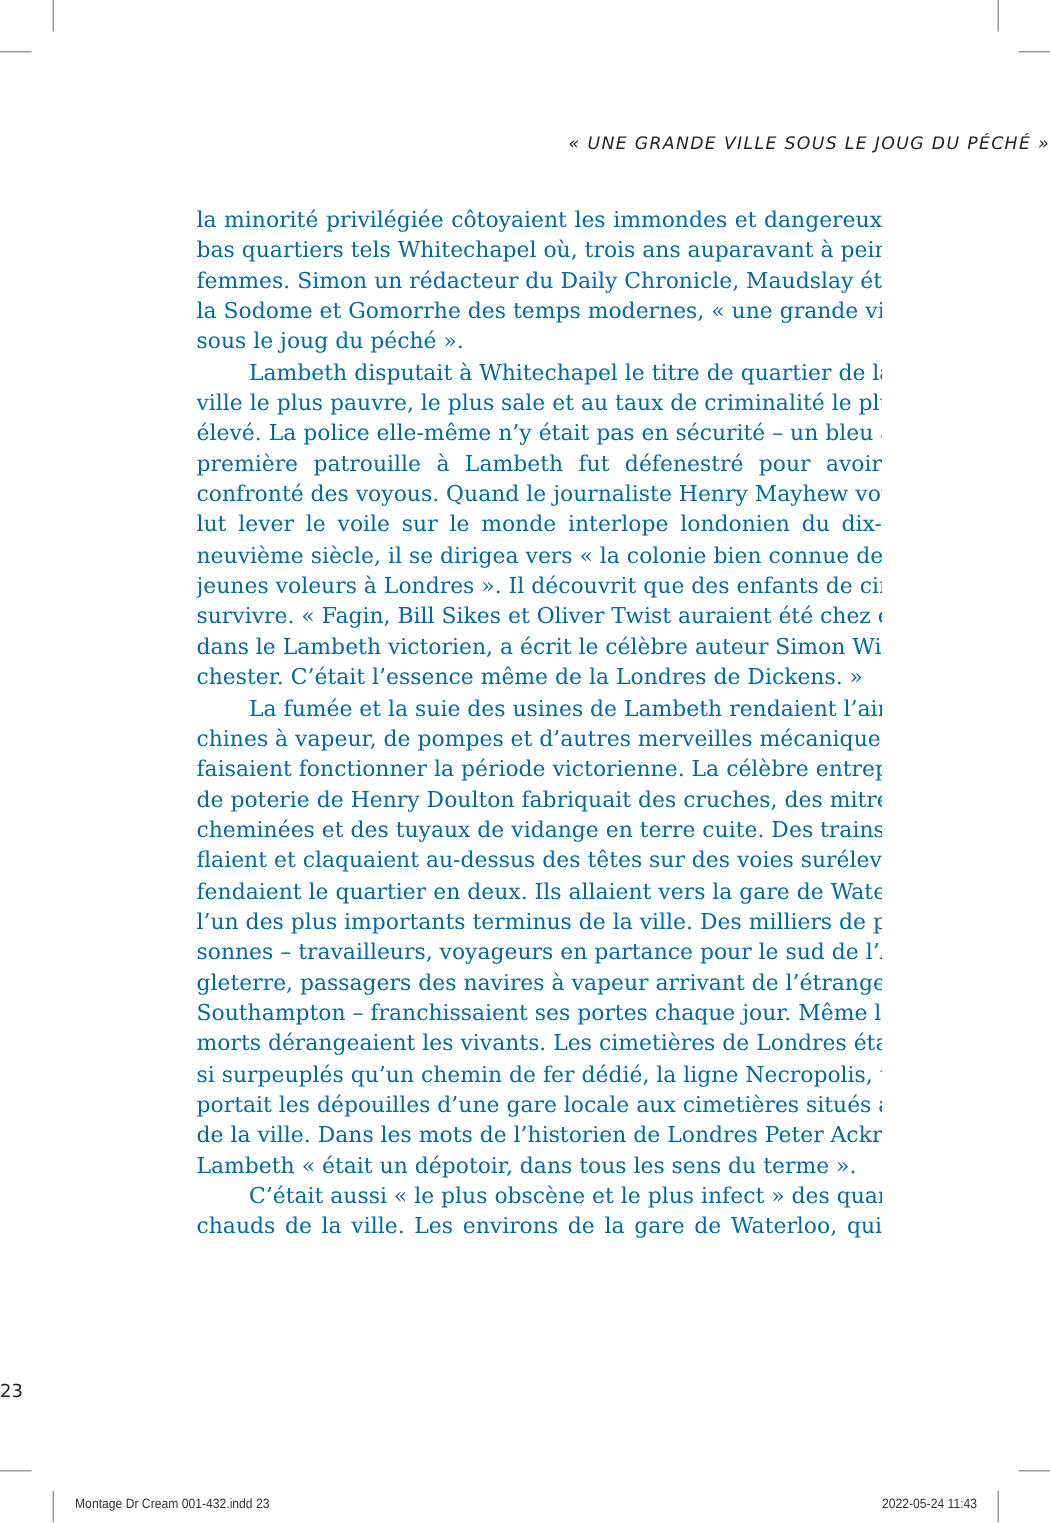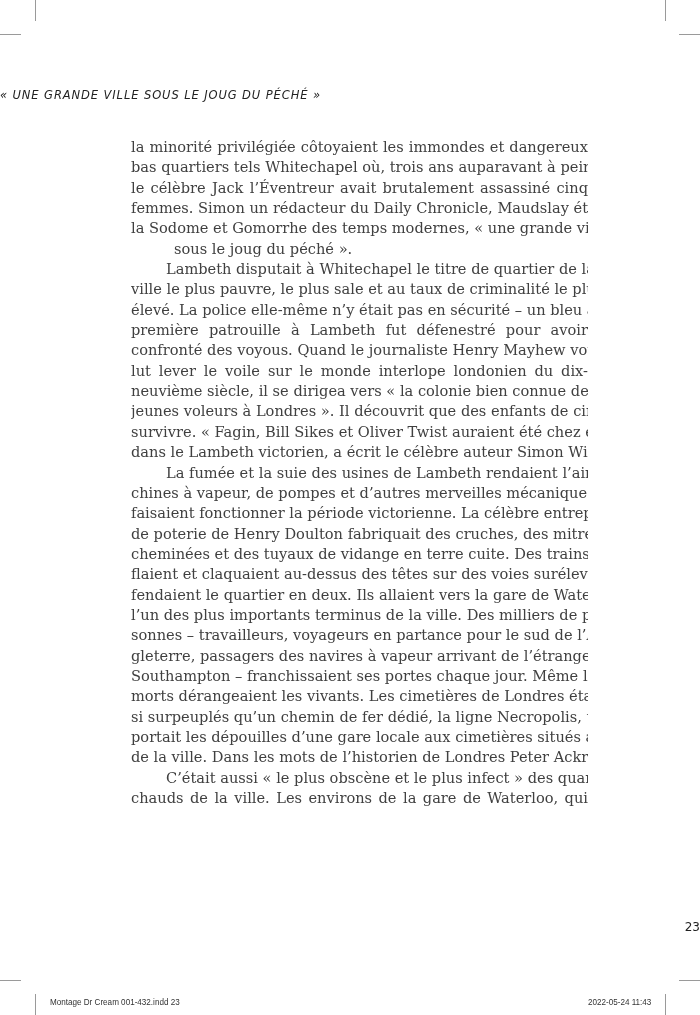--- a/index.html
+++ b/index.html
@@ -1,35 +1,35 @@
 <!DOCTYPE html>
 <html><head>
 <meta charset="utf-8">
 <style>
   html, body { margin: 0; padding: 0; background: #ffffff; }
   body { width: 700px; height: 1015px; position: relative; overflow: hidden; }
   .crop { position: absolute; background: #9a9a9a; }
   .running-head {
-    position: absolute; left: 0; width: 700px; top: 88px; text-align: left;
+    position: absolute; left: 0; width: 700px; top: 88px; text-align: right;
     font-family: "DejaVu Sans", sans-serif; font-style: italic; font-size: 11.5px;
     letter-spacing: 0.9px; color: #222;
   }
   .body-text {
     position: absolute; left: 131px; width: 457px; top: 137px;
-    font-family: "DejaVu Serif", serif; font-size: 14.6px; color: #404040;
+    font-family: "DejaVu Serif", serif; font-size: 14.6px; color: #0369a1;
   }
   .line {
     height: 20.35px; line-height: 20.35px; white-space: nowrap;
     text-align: justify; text-align-last: justify; overflow: hidden;
   }
-  .line.last { text-align-last: left; margin-left: 43px; }
+  .line.last { text-align-last: left; }
   .line.indent { padding-left: 35px; }
   .line .it { }
   .folio {
-    position: absolute; left: 0; width: 700px; top: 920px; text-align: right;
+    position: absolute; left: 0; width: 700px; top: 920px; text-align: left;
     font-family: "DejaVu Sans", sans-serif; font-size: 12px; color: #222;
   }
   .slug {
     position: absolute; top: 997px; font-family: "Liberation Sans", sans-serif;
     font-size: 9px; color: #333; transform: scaleX(0.9); transform-origin: left;
   }
 </style>
 </head>
 <body>
 
@@ -40,49 +40,50 @@
 <div class="crop" style="left:0;top:980px;width:21px;height:1px;"></div>
 <div class="crop" style="left:35px;top:994px;width:1px;height:21px;"></div>
 <div class="crop" style="left:679px;top:980px;width:21px;height:1px;"></div>
 <div class="crop" style="left:665px;top:994px;width:1px;height:21px;"></div>
 
 <div class="running-head">« UNE GRANDE VILLE SOUS LE JOUG DU PÉCHÉ »</div>
 
 <div class="body-text" id="body-text">
     <div class="line">la minorité privilégiée côtoyaient les immondes et dangereux</div>
     <div class="line">bas quartiers tels Whitechapel où, trois ans auparavant à peine,</div>
-    <div class="line">le célèbre Jack l’Éventreur avait brutalement assassiné cinq</div>
     <div class="line"><span>femmes. Simon un rédacteur du </span><span class="it">Daily Chronicle,</span><span> Maudslay était</span></div>
     <div class="line">la Sodome et Gomorrhe des temps modernes, « une grande ville</div>
     <div class="line last">sous le joug du péché ».</div>
     <div class="line indent">Lambeth disputait à Whitechapel le titre de quartier de la</div>
     <div class="line">ville le plus pauvre, le plus sale et au taux de criminalité le plus</div>
     <div class="line">élevé. La police elle-même n’y était pas en sécurité – un bleu à sa</div>
     <div class="line">première patrouille à Lambeth fut défenestré pour avoir</div>
     <div class="line">confronté des voyous. Quand le journaliste Henry Mayhew vou-</div>
     <div class="line">lut lever le voile sur le monde interlope londonien du dix-</div>
     <div class="line">neuvième siècle, il se dirigea vers « la colonie bien connue de</div>
     <div class="line">jeunes voleurs à Londres ». Il découvrit que des enfants de cinq</div>
     <div class="line">survivre. « Fagin, Bill Sikes et Oliver Twist auraient été chez eux</div>
     <div class="line">dans le Lambeth victorien, a écrit le célèbre auteur Simon Win-</div>
+    <div class="line last">chester. C’était l’essence même de la Londres de Dickens. »</div>
     <div class="line indent">La fumée et la suie des usines de Lambeth rendaient l’air</div>
     <div class="line">chines à vapeur, de pompes et d’autres merveilles mécaniques qui</div>
     <div class="line">faisaient fonctionner la période victorienne. La célèbre entreprise</div>
     <div class="line">de poterie de Henry Doulton fabriquait des cruches, des mitres de</div>
     <div class="line">cheminées et des tuyaux de vidange en terre cuite. Des trains souf-</div>
     <div class="line">flaient et claquaient au-dessus des têtes sur des voies surélevées qui</div>
     <div class="line">fendaient le quartier en deux. Ils allaient vers la gare de Waterloo,</div>
     <div class="line">l’un des plus importants terminus de la ville. Des milliers de per-</div>
     <div class="line">sonnes – travailleurs, voyageurs en partance pour le sud de l’An-</div>
     <div class="line">gleterre, passagers des navires à vapeur arrivant de l’étranger par</div>
     <div class="line">Southampton – franchissaient ses portes chaque jour. Même les</div>
     <div class="line">morts dérangeaient les vivants. Les cimetières de Londres étaient</div>
     <div class="line">si surpeuplés qu’un chemin de fer dédié, la ligne Necropolis, trans-</div>
     <div class="line">portait les dépouilles d’une gare locale aux cimetières situés au sud</div>
     <div class="line">de la ville. Dans les mots de l’historien de Londres Peter Ackroyd,</div>
+    <div class="line last">Lambeth « était un dépotoir, dans tous les sens du terme ».</div>
     <div class="line indent">C’était aussi « le plus obscène et le plus infect » des quartiers</div>
     <div class="line">chauds de la ville. Les environs de la gare de Waterloo, qui</div>
   </div>
 
 <div class="folio">23</div>
 
 <div class="slug" style="left:50px;">Montage Dr Cream 001-432.indd   23</div>
 <div class="slug" style="left:588px;">2022-05-24   11:43</div>
 
 </body></html>

